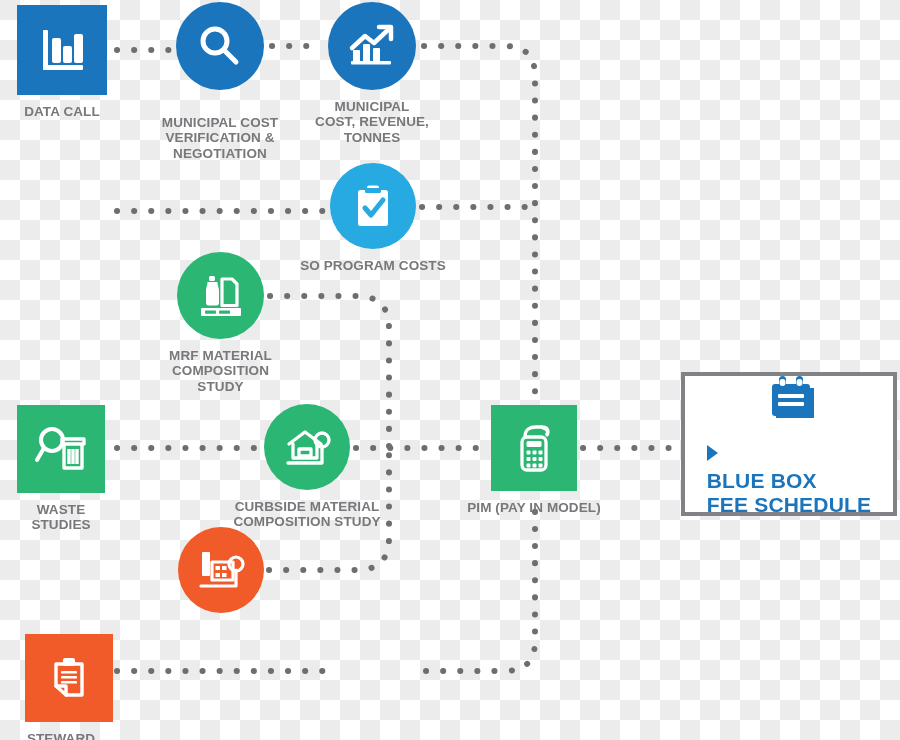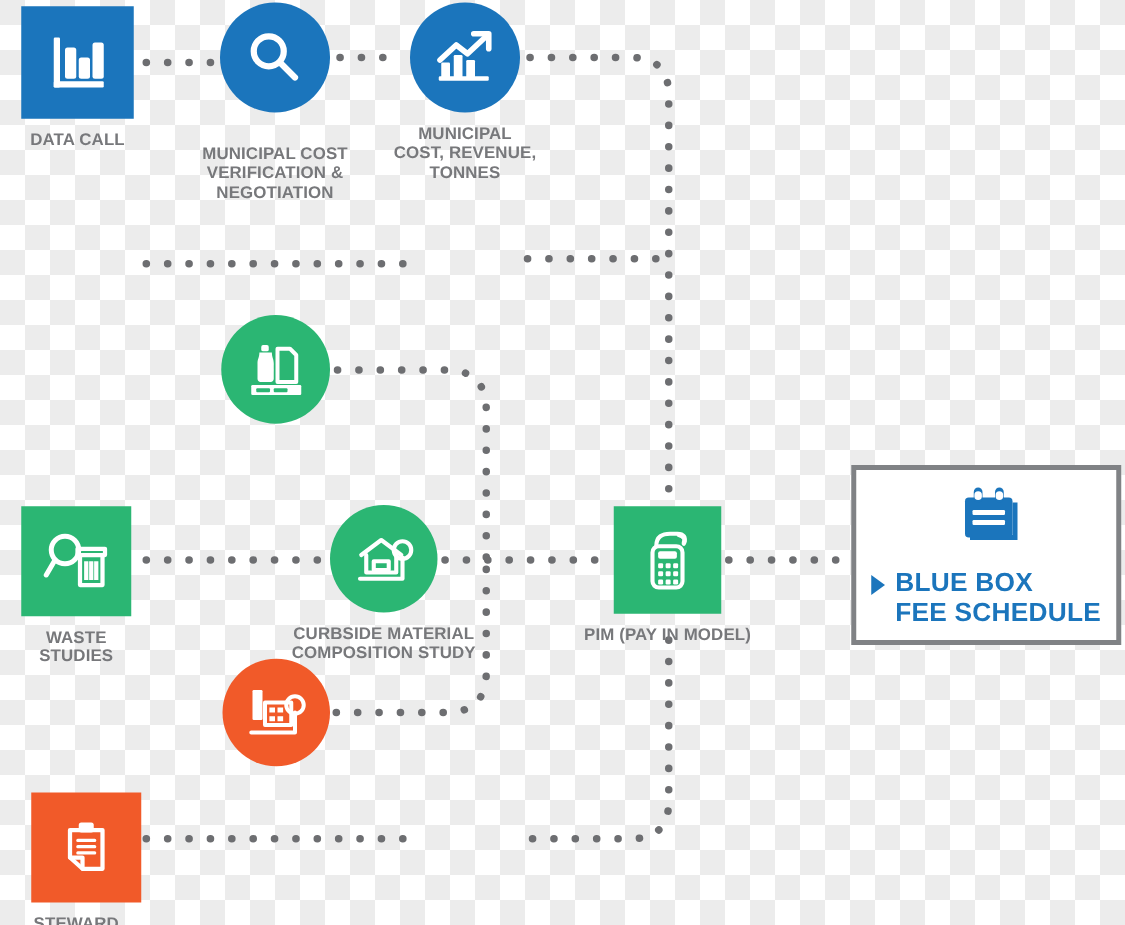--- a/index.html
+++ b/index.html
@@ -57,20 +57,21 @@
     display: flex;
     flex-direction: column;
     align-items: center;
     justify-content: center;
   }
   #result-card .card-icon { margin-bottom: 6px; }
   .card-text-row {
     display: flex;
     align-items: flex-start;
     gap: 8px;
+    flex-direction: column;
   }
   .card-arrow {
     margin-top: 5px;
     width: 0; height: 0;
     border-top: 8px solid transparent;
     border-bottom: 8px solid transparent;
     border-left: 11px solid #1b75bc;
     flex: none;
   }
   .card-label {
@@ -158,40 +159,54 @@
         <path d="M6,28 L19,16 L28,23 L43,9" fill="none" stroke="#ffffff" stroke-width="4.5" stroke-linecap="round" stroke-linejoin="round"></path>
         <path d="M33,7 L45,7 L45,19" fill="none" stroke="#ffffff" stroke-width="4.5" stroke-linecap="round" stroke-linejoin="round"></path>
       </svg>
     </div>
     <div class="caption">MUNICIPAL
 COST, REVENUE,
 TONNES</div>
   </div>
 
 
+  <div class="node" style="left:287px; top:163px; width:172px;">
+    <div class="shape circle" style="width:86px;height:86px;background:#27a9e1;">
+      <svg width="50" height="50" viewBox="0 0 50 50">
+        <rect x="10" y="9" width="30" height="36" rx="2.5" fill="#ffffff"></rect>
+        <rect x="19" y="4.5" width="12" height="8" rx="2" fill="#ffffff"></rect>
+        <rect x="17" y="7" width="16" height="5" rx="1.5" fill="#27a9e1"></rect>
+        <path d="M17,27 L23,34 L35,19" fill="none" stroke="#27a9e1" stroke-width="5" stroke-linecap="round" stroke-linejoin="round"></path>
+      </svg>
+    </div>
+    <div class="caption">SO PROGRAM COSTS</div>
+  </div>
 
   <div class="node" style="left:152px; top:252px; width:137px;">
     <div class="shape circle" style="width:87px;height:87px;background:#2bb673;">
       <svg width="52" height="52" viewBox="0 0 52 52">
         <g fill="#ffffff">
           <rect x="14" y="6" width="6" height="5" rx="1.5"></rect>
           <path d="M12.5,12 C12.5,16 11,17 11,21 L11,33 C11,34.5 12,35.5 13.5,35.5
                    L21.5,35.5 C23,35.5 24,34.5 24,33 L24,21
                    C24,17 22.5,16 22.5,12 Z"></path>
           <rect x="11.5" y="20" width="12" height="2.2"></rect>
           <rect x="11.5" y="25" width="12" height="2.2"></rect>
           <path d="M27,9 L37,9 L42,14 L42,35.5 L27,35.5 Z" fill="none" stroke="#ffffff" stroke-width="3.2" stroke-linejoin="round"></path>
           <rect x="6" y="38" width="40" height="8" rx="1"></rect>
         </g>
         <g fill="#2bb673">
           <rect x="10" y="40.5" width="11" height="3.2" rx="0.8"></rect>
           <rect x="24" y="40.5" width="11" height="3.2" rx="0.8"></rect>
         </g>
       </svg>
     </div>
+    <div class="caption">MRF MATERIAL
+COMPOSITION
+STUDY</div>
   </div>
 
   <div class="node" style="left:17px; top:405px; width:88px;">
     <div class="shape square" style="width:88px;height:88px;background:#2bb673;">
       <svg width="58" height="58" viewBox="0 0 58 58">
         <g fill="none" stroke="#ffffff" stroke-width="4" stroke-linecap="round">
           <circle cx="20" cy="20" r="11"></circle>
           <line x1="12" y1="28" x2="5" y2="40"></line>
         </g>
         <g fill="none" stroke="#ffffff" stroke-width="3.4" stroke-linejoin="round">

